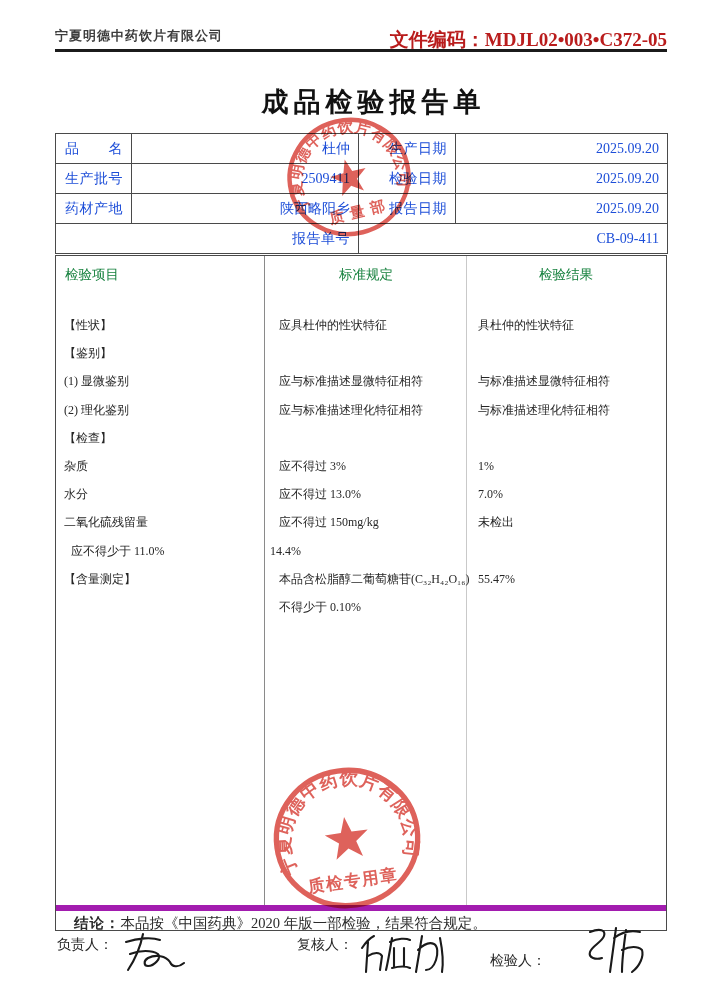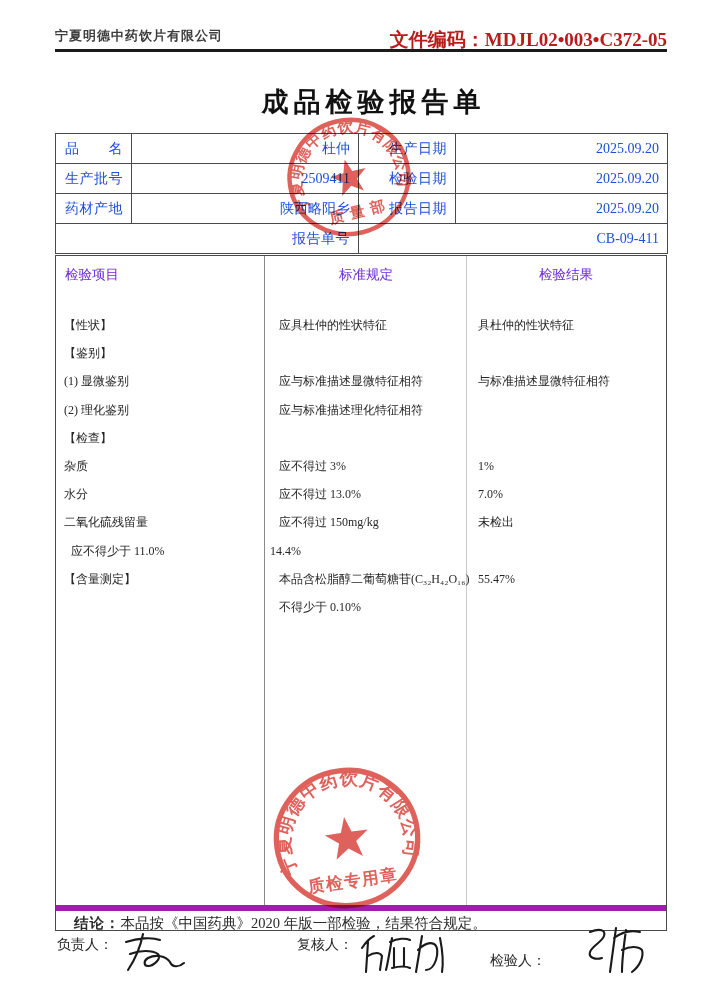--- a/index.html
+++ b/index.html
@@ -16,21 +16,21 @@
   .doc-title{position:absolute;left:12px;top:84px;width:100%;text-align:center;
     font-size:27px;font-weight:bold;letter-spacing:5px;color:#111;}
   
   .info-table{position:absolute;left:55px;top:133px;width:612px;border-collapse:collapse;table-layout:fixed;}
   .info-table td{border:1px solid #4a4a4a;height:29px;font-size:14px;padding:0 8px;color:#1d4ed8;text-align:right;}
   .info-table td.lab{letter-spacing:0.5px;}
   
   .items-box{position:absolute;left:55px;top:255px;width:610px;height:674px;border:1px solid #4a4a4a;}
   .vline1{position:absolute;left:208px;top:0;width:1px;height:650px;background:#8a8a8a;}
   .vline2{position:absolute;left:410px;top:0;width:1px;height:650px;background:#c9c9c9;}
-  .ih{position:absolute;top:10px;font-size:13.5px;color:#6d28d9;}
+  .ih{position:absolute;top:10px;font-size:13.5px;color:#15803d;}
   .ih-item{left:9px;}
   .ih-std{left:209px;width:202px;text-align:center;}
   .ih-res{left:411px;width:198px;text-align:center;}
   .irows{position:absolute;left:0;top:55px;width:100%;}
   .irow{display:flex;height:28.2px;line-height:28.2px;font-size:12px;color:#262626;}
   .irow .c1{width:208px;padding-left:8px;box-sizing:border-box;white-space:nowrap;}
   .irow .c2{width:202px;padding-left:15px;box-sizing:border-box;white-space:nowrap;}
   .irow .c3{flex:1;padding-left:12px;box-sizing:border-box;white-space:nowrap;}
   .concl{position:absolute;left:0;top:649px;width:100%;height:24px;border-top:6px solid #a21caf;
     line-height:25px;font-size:14.5px;padding-left:18px;box-sizing:border-box;white-space:nowrap;}
@@ -108,20 +108,21 @@
         <div class="c3"></div>
       </div>
       <div class="irow">
         <div class="c1">(1) 显微鉴别</div>
         <div class="c2">应与标准描述显微特征相符</div>
         <div class="c3">与标准描述显微特征相符</div>
       </div>
       <div class="irow">
         <div class="c1">(2) 理化鉴别</div>
         <div class="c2">应与标准描述理化特征相符</div>
+        <div class="c3">与标准描述理化特征相符</div>
       </div>
       <div class="irow">
         <div class="c1">【检查】</div>
         <div class="c2"></div>
         <div class="c3"></div>
       </div>
       <div class="irow">
         <div class="c1">杂质</div>
         <div class="c2">应不得过 3%</div>
         <div class="c3">1%</div>

